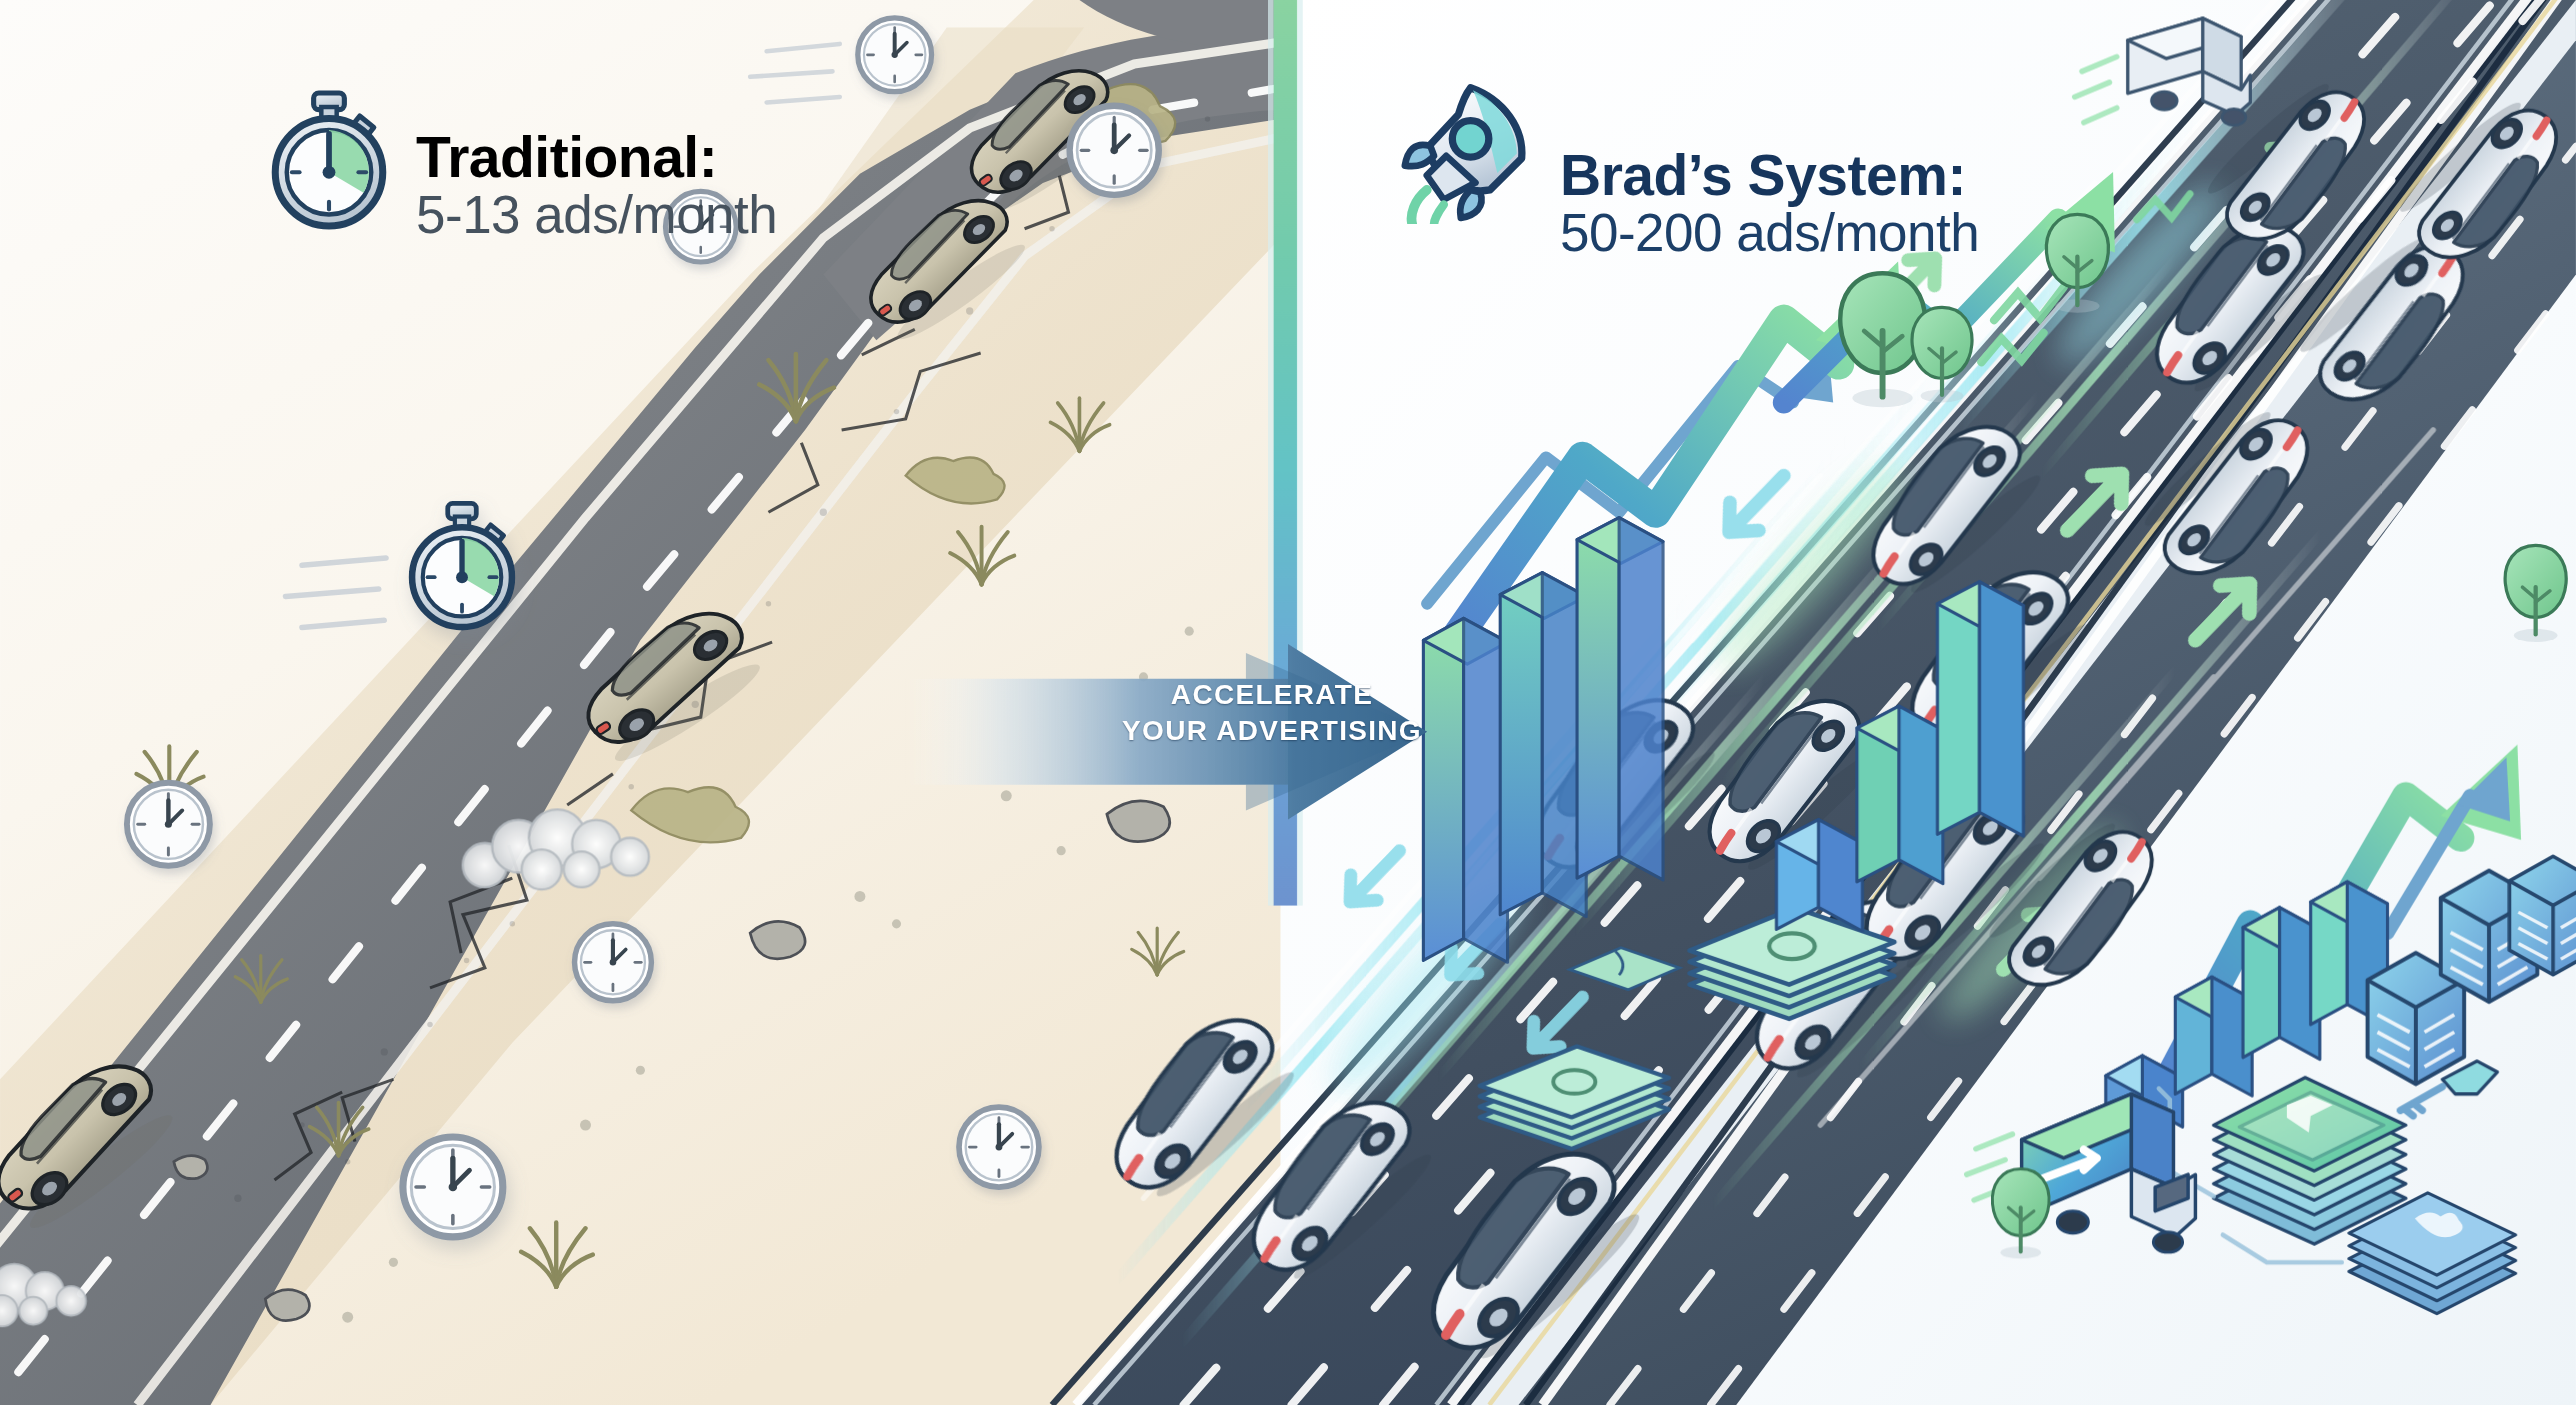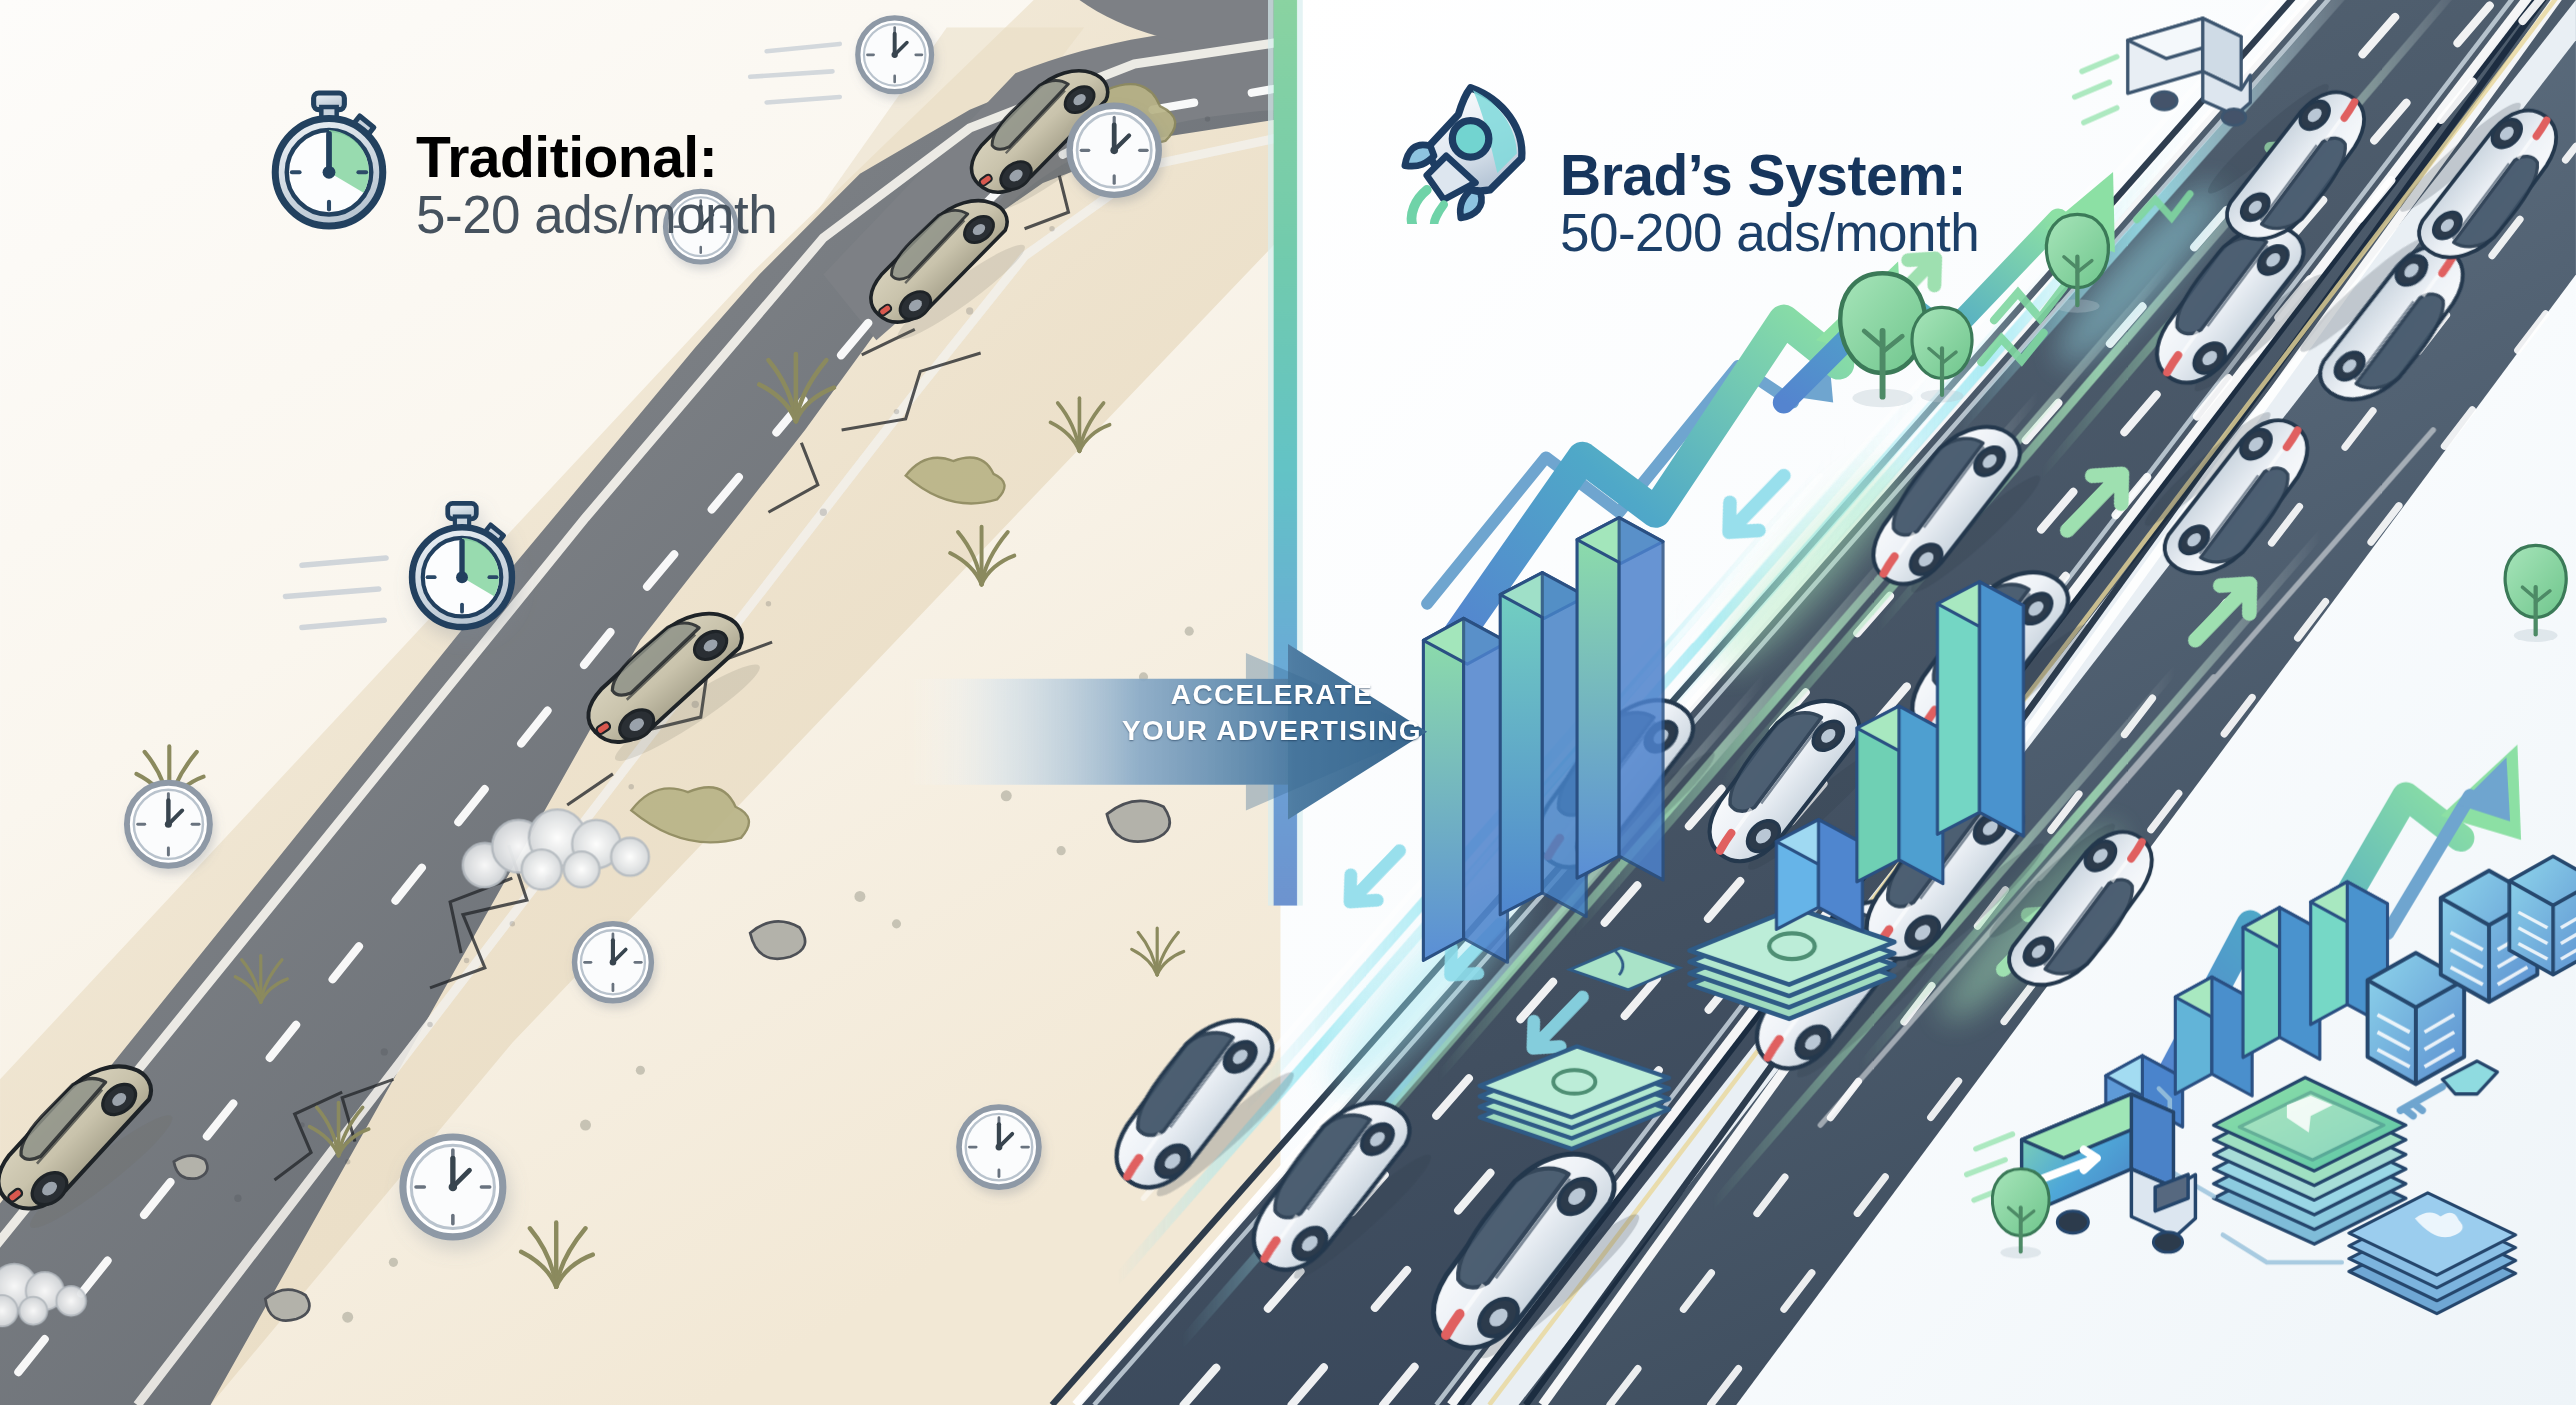--- a/index.html
+++ b/index.html
@@ -735,21 +735,21 @@
     <rect x="1418" y="0" width="6" height="990" fill="#d9eef0" opacity="0.7"></rect>
 
     <g>
       <path d="M988 742 L1408 742 L1408 704 L1560 800 L1408 896 L1408 858 L988 858 Z" fill="url(#gArrow)"></path>
       <path d="M1362 714 L1560 800 L1362 886 L1362 858 L1408 858 L1408 742 L1362 742 Z" fill="#3a6991" opacity="0.35"></path>
     </g>
   </svg>
 
   <div class="label-block" id="trad-block">
     <div class="label-title">Traditional:</div>
-    <div class="label-sub">5-20 ads/month</div>
+    <div class="label-sub">5-13 ads/month</div>
   </div>
 
   <div class="label-block" id="brad-block">
     <div class="label-title">Brad’s System:</div>
     <div class="label-sub">50-200 ads/month</div>
   </div>
 
   <div class="arrow-text">
     <div>ACCELERATE</div>
     <div>YOUR ADVERTISING</div>

